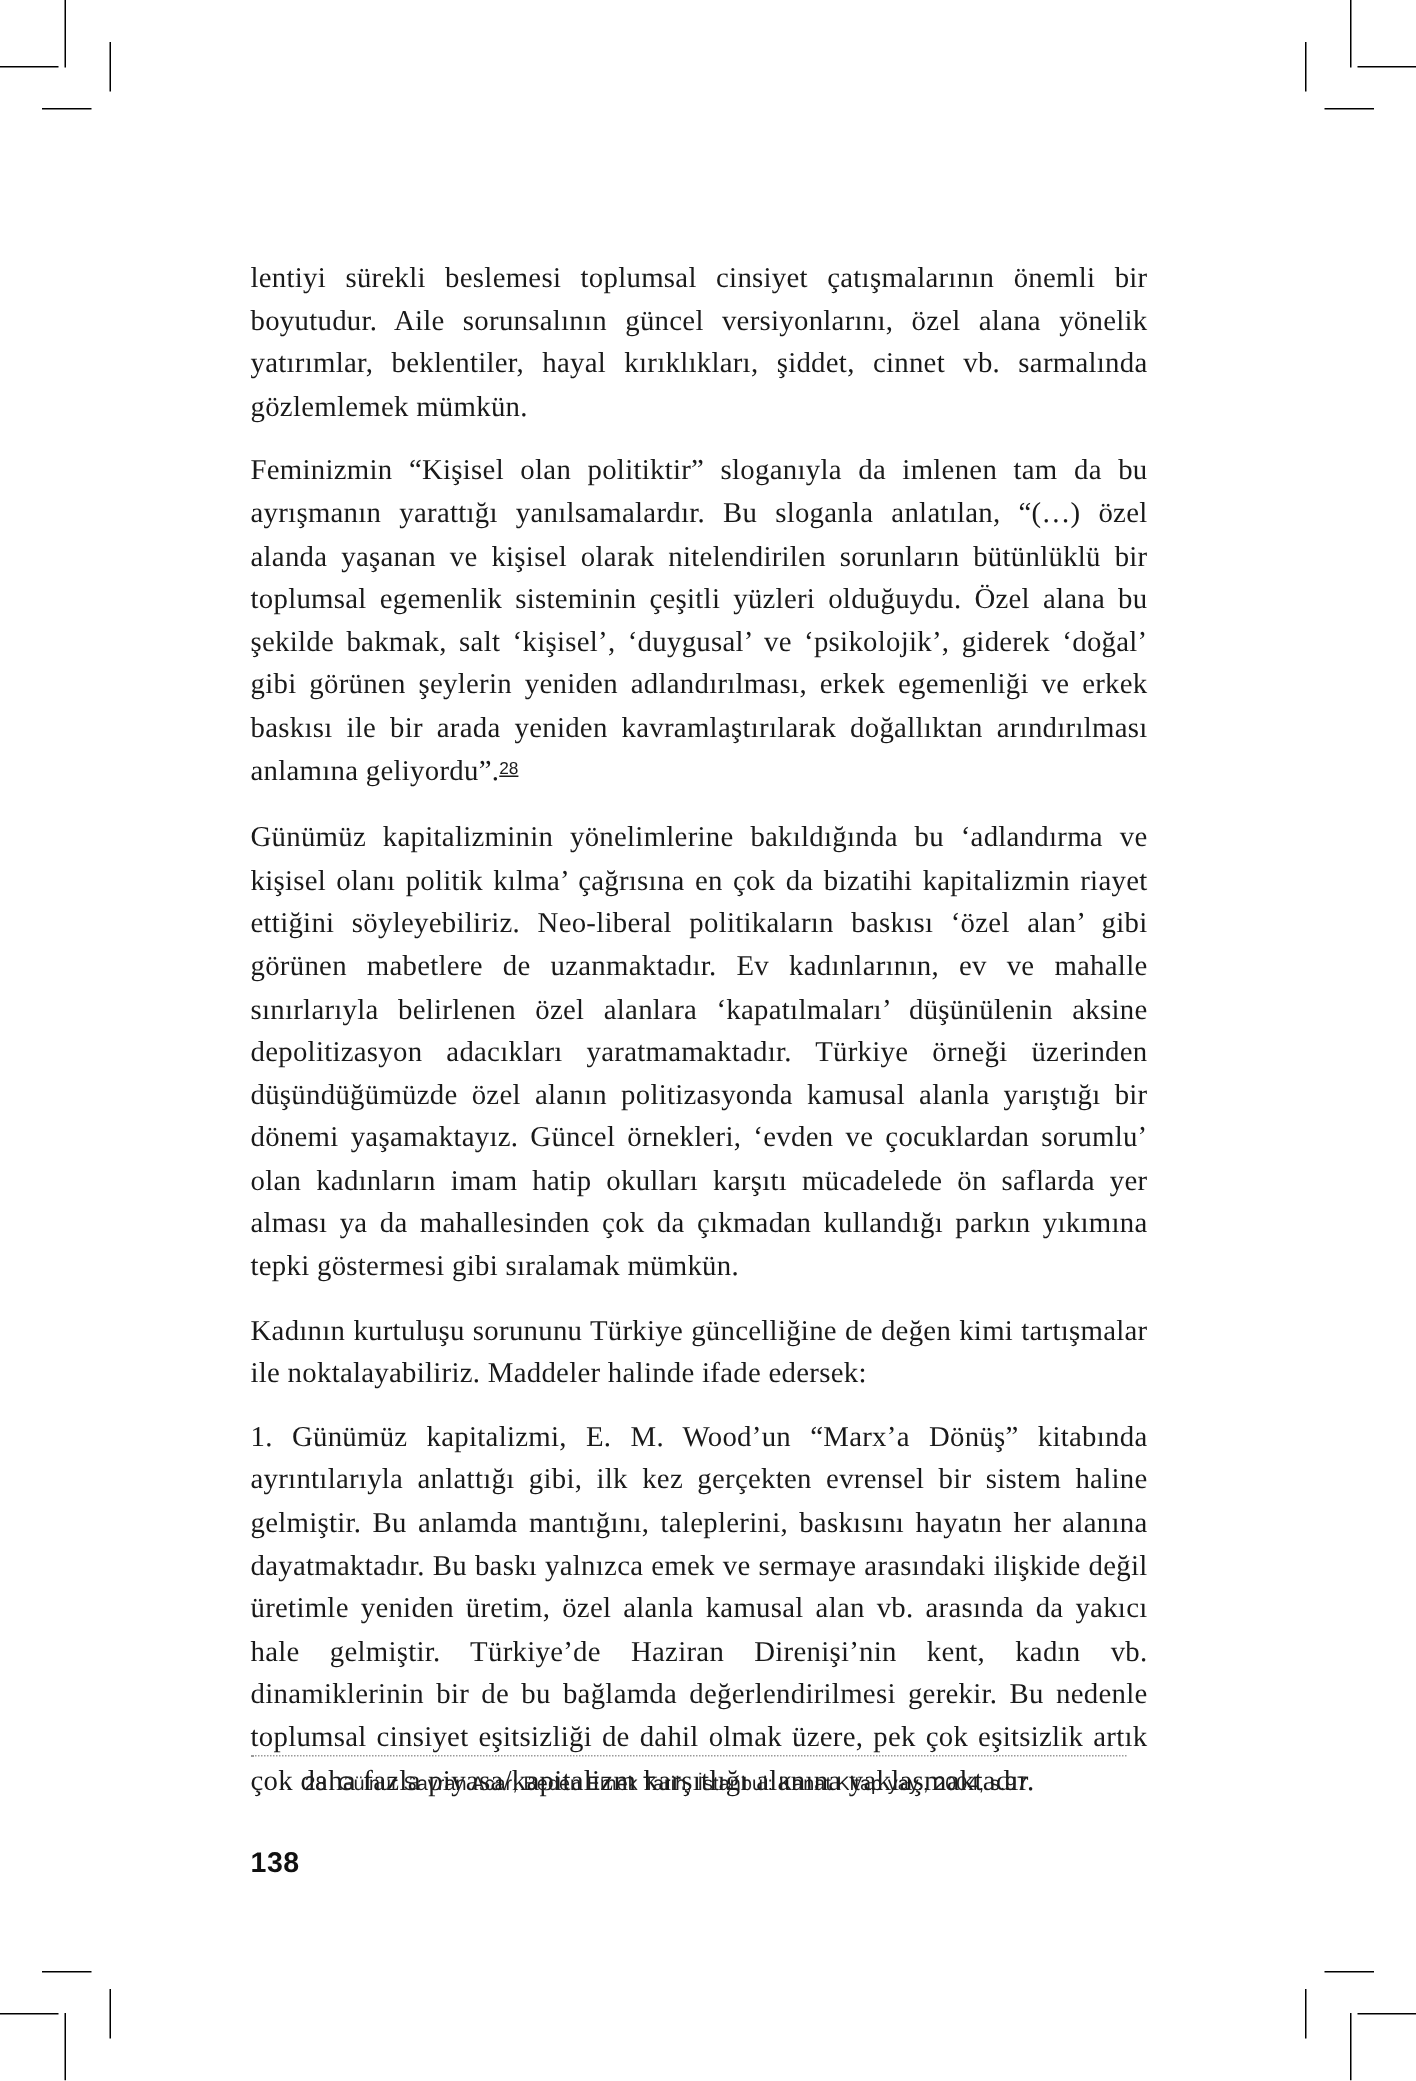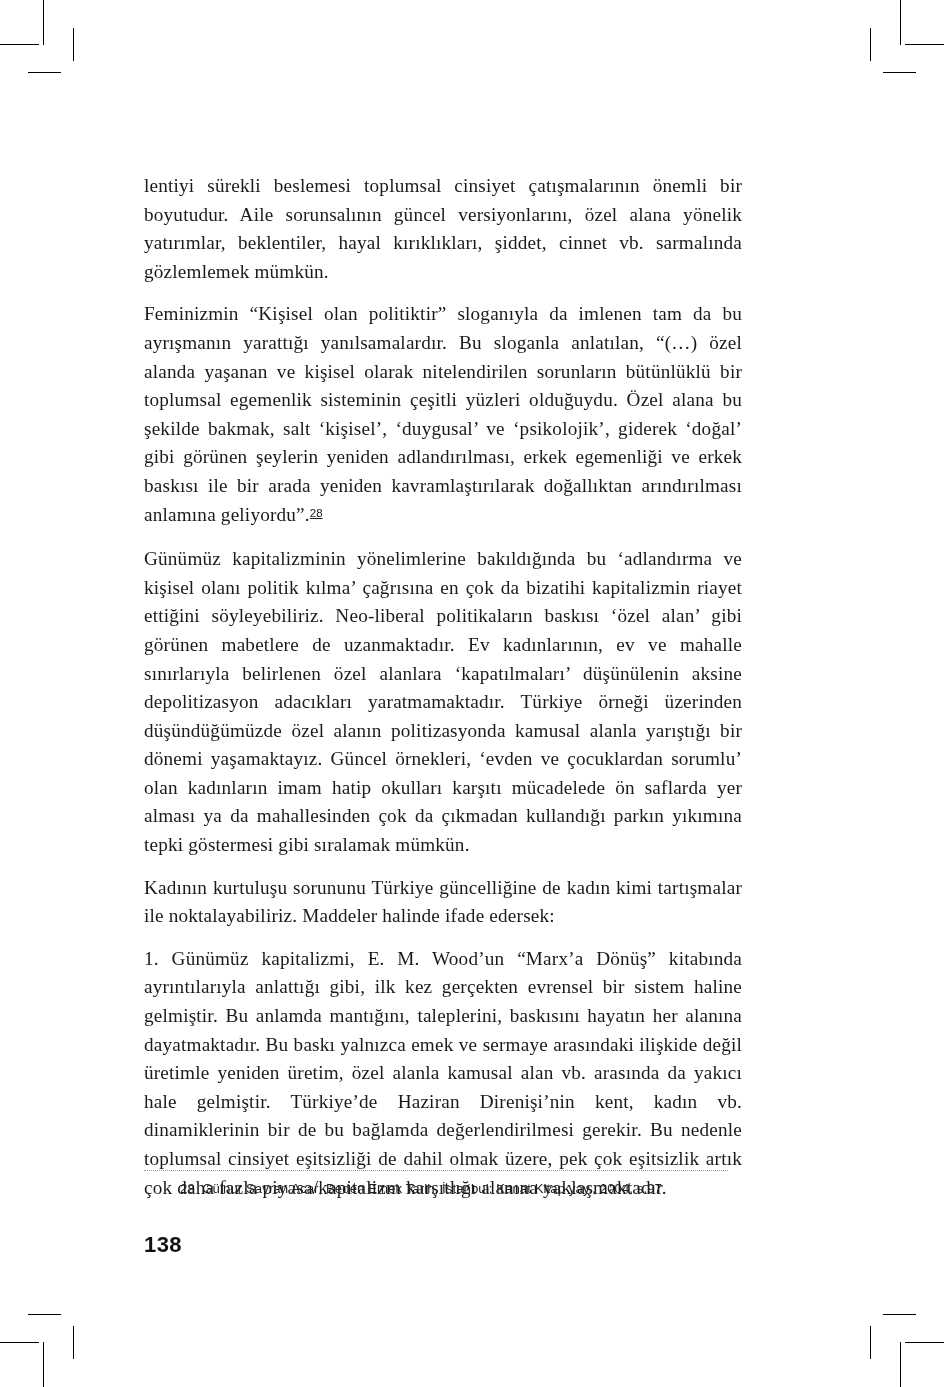--- a/index.html
+++ b/index.html
@@ -41,21 +41,21 @@
   .cm-itr-v { left: 870px; top: 28px;   height: 33px; }
   .cm-itr-h { left: 883px; top: 72px;   width: 33px; }
   .cm-ibl-v { left: 73px;  top: 1326px; height: 33px; }
   .cm-ibl-h { left: 28px;  top: 1314px; width: 33px; }
   .cm-ibr-v { left: 870px; top: 1326px; height: 33px; }
   .cm-ibr-h { left: 883px; top: 1314px; width: 33px; }
 
   
   .page {
     position: absolute;
-    left: 144px;
+    left: 167px;
     top: 0;
     width: 598px;
     height: 1387px;
   }
   .body-text {
     position: absolute;
     top: 172px;
     left: 0;
     width: 598px;
   }
@@ -102,21 +102,21 @@
     white-space: pre;
     margin-left: 36px;
   }
 
   
   .folio {
     position: absolute;
     left: 0;
     top: 1232px;
     font-family: "Liberation Sans", sans-serif;
-    font-size: 22px;
+    font-size: 19px;
     font-weight: bold;
     color: #111111;
     letter-spacing: 0.02em;
   }
 </style>
 </head>
 <body>
 
 <div>
   <div class="crop v cm-tl-v"></div>
@@ -141,21 +141,21 @@
 <div class="page">
 
   <div class="body-text">
 
     <p class="para">lentiyi sürekli beslemesi toplumsal cinsiyet çatışmalarının önemli bir boyutudur. Aile sorunsalının güncel versiyonlarını, özel alana yönelik yatırımlar, beklentiler, hayal kırıklıkları, şiddet, cinnet vb. sarmalında gözlemlemek mümkün.</p>
 
     <p class="para"><span>Feminizmin “Kişisel olan politiktir” sloganıyla da imlenen tam da bu ayrışmanın yarattığı yanılsamalardır. Bu sloganla anlatılan, “(…) özel alanda yaşanan ve kişisel olarak nitelendirilen sorunların bütünlüklü bir toplumsal egemenlik sisteminin çeşitli yüzleri olduğuydu. Özel alana bu şekilde bakmak, salt ‘kişisel’, ‘duygusal’ ve ‘psikolojik’, giderek ‘doğal’ gibi görünen şeylerin yeniden adlandırılması, erkek egemenliği ve erkek baskısı ile bir arada yeniden kavramlaştırılarak doğallıktan arındırılması anlamına geliyordu”.</span><sup class="fn">28</sup></p>
 
     <p class="para">Günümüz kapitalizminin yönelimlerine bakıldığında bu ‘adlandırma ve kişisel olanı politik kılma’ çağrısına en çok da bizatihi kapitalizmin riayet ettiğini söyleyebiliriz. Neo-liberal politikaların baskısı ‘özel alan’ gibi görünen mabetlere de uzanmaktadır. Ev kadınlarının, ev ve mahalle sınırlarıyla belirlenen özel alanlara ‘kapatılmaları’ düşünülenin aksine depolitizasyon adacıkları yaratmamaktadır. Türkiye örneği üzerinden düşündüğümüzde özel alanın politizasyonda kamusal alanla yarıştığı bir dönemi yaşamaktayız. Güncel örnekleri, ‘evden ve çocuklardan sorumlu’ olan kadınların imam hatip okulları karşıtı mücadelede ön saflarda yer alması ya da mahallesinden çok da çıkmadan kullandığı parkın yıkımına tepki göstermesi gibi sıralamak mümkün.</p>
 
-    <p class="para">Kadının kurtuluşu sorununu Türkiye güncelliğine de kadın kimi tartışmalar ile noktalayabiliriz. Maddeler halinde ifade edersek:</p>
+    <p class="para">Kadının kurtuluşu sorununu Türkiye güncelliğine de değen kimi tartışmalar ile noktalayabiliriz. Maddeler halinde ifade edersek:</p>
 
     <p class="para">1. Günümüz kapitalizmi, E. M. Wood’un “Marx’a Dönüş” kitabında ayrıntılarıyla anlattığı gibi, ilk kez gerçekten evrensel bir sistem haline gelmiştir. Bu anlamda mantığını, taleplerini, baskısını hayatın her alanına dayatmaktadır. Bu baskı yalnızca emek ve sermaye arasındaki ilişkide değil üretimle yeniden üretim, özel alanla kamusal alan vb. arasında da yakıcı hale gelmiştir.  Türkiye’de Haziran Direnişi’nin kent, kadın vb. dinamiklerinin bir de bu bağlamda değerlendirilmesi gerekir. Bu nedenle toplumsal cinsiyet eşitsizliği de dahil olmak üzere, pek çok eşitsizlik artık çok daha fazla piyasa/kapitalizm karşıtlığı alanına yaklaşmaktadır.</p>
 
   </div>
 
   <div class="footnote-area">
     <div class="footnote-rule"></div>
     <div class="footnote-text">28  Gülnur Savran Acar; Beden Emek Tarih, İstanbul: Kanat Kitap yay., 2004, s.97</div>
   </div>
 

